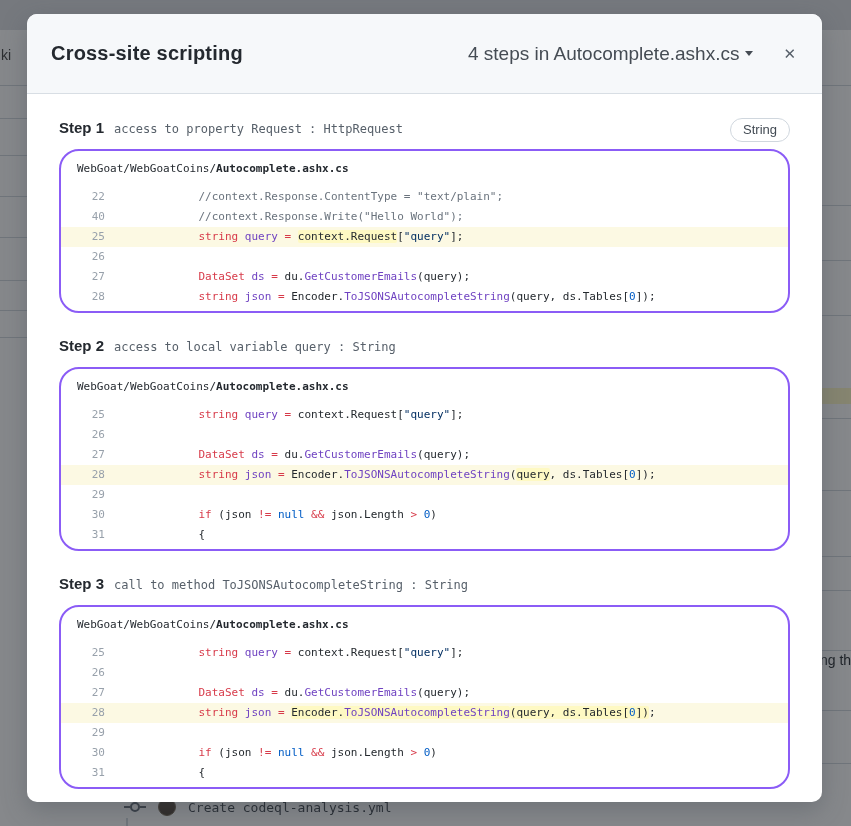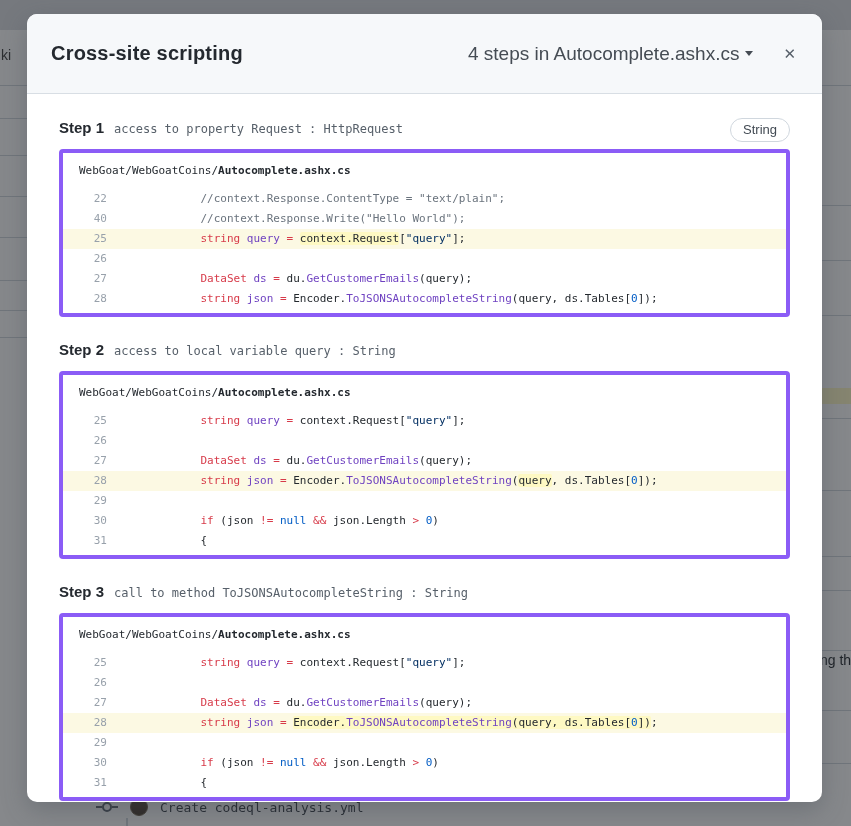--- a/index.html
+++ b/index.html
@@ -6,21 +6,21 @@
   html,body { width: 851px; height: 826px; overflow: hidden; }
   body { position: relative; font-family: "Liberation Sans", sans-serif; background: #ffffff; }
 
   
   .bg-page { position: absolute; inset: 0; background: #ffffff; }
   .bg-topstrip { position: absolute; left: 0; top: 0; width: 851px; height: 30px; background: #dde0e3; }
   .bg-wiki { position: absolute; left: 1px; top: 47px; font-size: 14px; color: #404040; text-align: right; }
   .bg-line { position: absolute; height: 1px; background: #d0d7de; }
   .bg-band { position: absolute; left: 790px; width: 61px; height: 16px; top: 388px; background: #fff8c5; }
   .bg-frag { position: absolute; left: 820px; top: 652px; font-size: 14px; color: #24292f; white-space: nowrap; }
-  .bg-commit-row { position: absolute; left: 96px; top: 798px; display: flex; align-items: center; gap: 12px; }
+  .bg-commit-row { position: absolute; left: 124px; top: 798px; display: flex; align-items: center; gap: 12px; }
   .commit-icon { display: flex; align-items: center; color: #57606a; }
   .commit-icon .bar { width: 6px; height: 2px; background: #57606a; }
   .commit-icon .dot { width: 10px; height: 10px; border: 2px solid #57606a; border-radius: 50%; }
   .bg-avatar { width: 18px; height: 18px; border-radius: 50%; background: #47392b; border: 1px solid #6b5b48; }
   .bg-commit-msg { font-family: "DejaVu Sans Mono", monospace; font-size: 13px; color: #32383f; white-space: nowrap; }
   .bg-vline { position: absolute; left: 126px; top: 818px; width: 2px; height: 8px; background: #d0d7de; }
 
   
   .overlay { position: absolute; inset: 0; background: rgba(27,31,36,0.53); }
 
@@ -43,21 +43,21 @@
   
   .step-section { margin-top: 24px; }
   .step-section:first-child { margin-top: 25px; }
   .step-head { display: flex; align-items: baseline; gap: 10px; margin-bottom: 8px; height: 22px; }
   .step-label { font-size: 15px; font-weight: 700; color: #24292f; white-space: nowrap; }
   .step-desc { font-family: "DejaVu Sans Mono", monospace; font-size: 12px; color: #57606a; white-space: nowrap; }
   .src-badge { margin-left: auto; align-self: center; border: 1px solid #d0d7de; border-radius: 999px;
                padding: 3px 12px 4px; font-size: 13px; font-weight: 500; color: #424a53; background: #fff; cursor: pointer; }
 
   
-  .code-block { border: 4px solid #8b5cf6; border-radius: 4px; padding: 10px 0 4px;
+  .code-block { border: 2px solid #8b5cf6; border-radius: 20px; padding: 10px 0 4px;
                 font-family: "DejaVu Sans Mono", monospace; font-size: 11px; color: #24292e; overflow: hidden; }
   .file-head { padding: 0 16px 10px; line-height: 16px; font-size: 11px; color: #24292f; }
   .file-head b { font-weight: 700; }
   .cline { display: flex; height: 20px; line-height: 20px; white-space: pre; }
   .cline.hl { background: #fcf9e3; }
   .ln { flex: 0 0 44px; text-align: right; color: #98a1ab; }
   .ct { padding-left: 14px; }
   .tok-p  { color: #24292e; }
   .tok-k  { color: #d73a49; }
   .tok-o  { color: #d73a49; }

